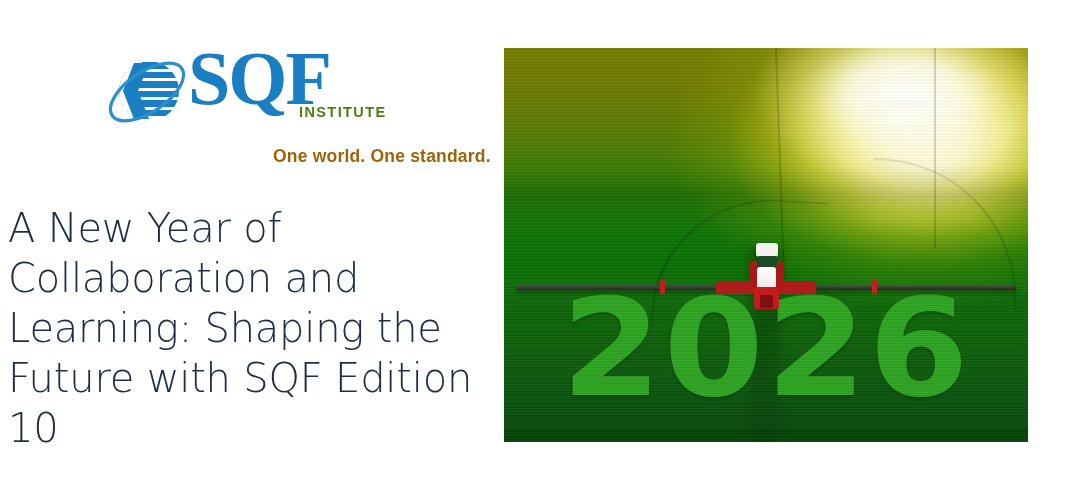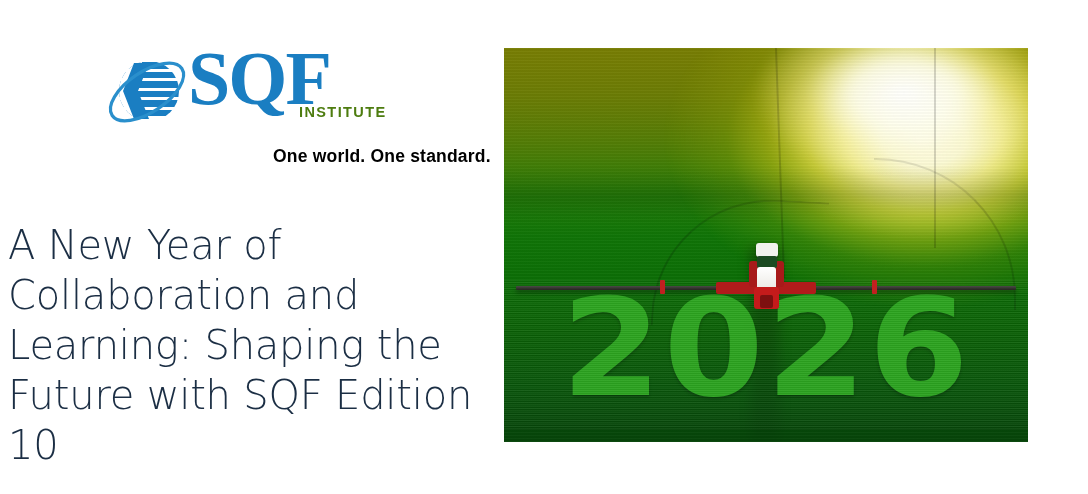--- a/index.html
+++ b/index.html
@@ -62,29 +62,29 @@
     color: #4d7c0f;
   }
   .tagline-text {
     position: absolute;
     left: 85px;
     top: 104px;
     font-family: "Liberation Sans", sans-serif;
     font-weight: bold;
     font-size: 17.5px;
     letter-spacing: 0.2px;
-    color: #000000;
+    color: #a16207;
     white-space: nowrap;
   }
 
   
   .headline {
     position: absolute;
     left: 8px;
-    top: 193px;
+    top: 176px;
     width: 480px;
     font-family: "DejaVu Sans", sans-serif;
     font-weight: 300;
     font-size: 40px;
     line-height: 50px;
     letter-spacing: -0.2px;
     color: #1b2e44;
   }
 
   

